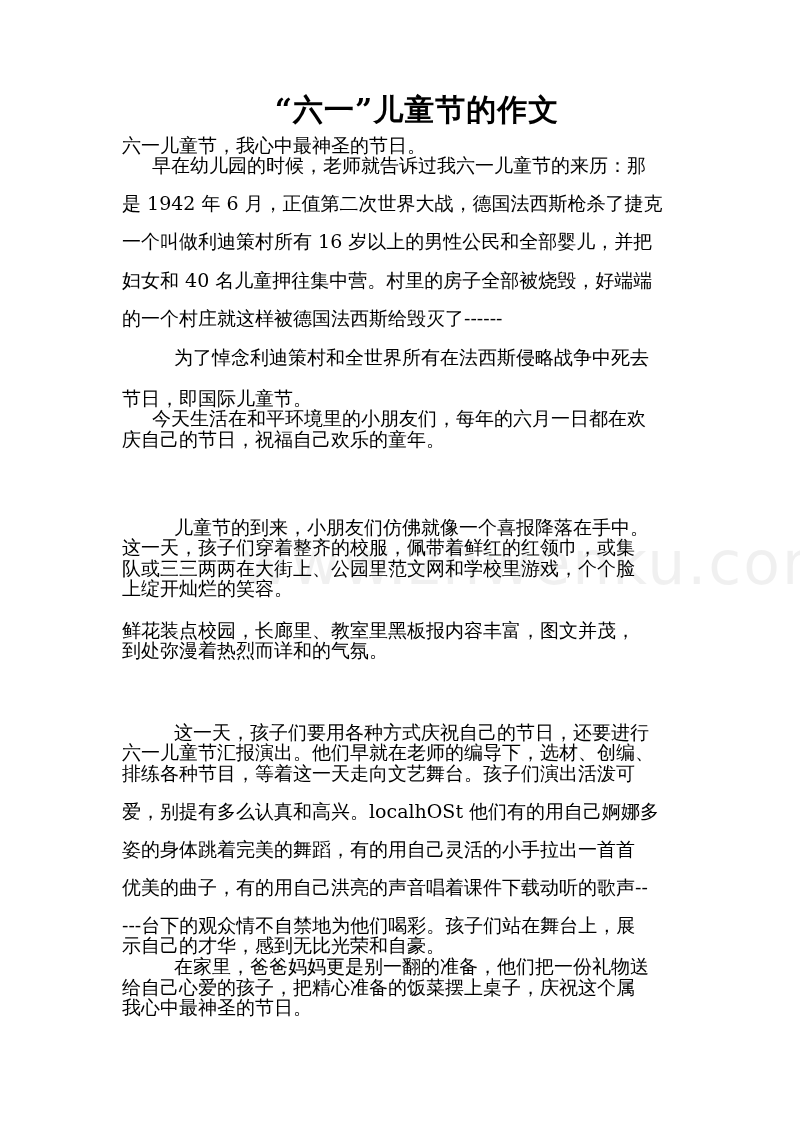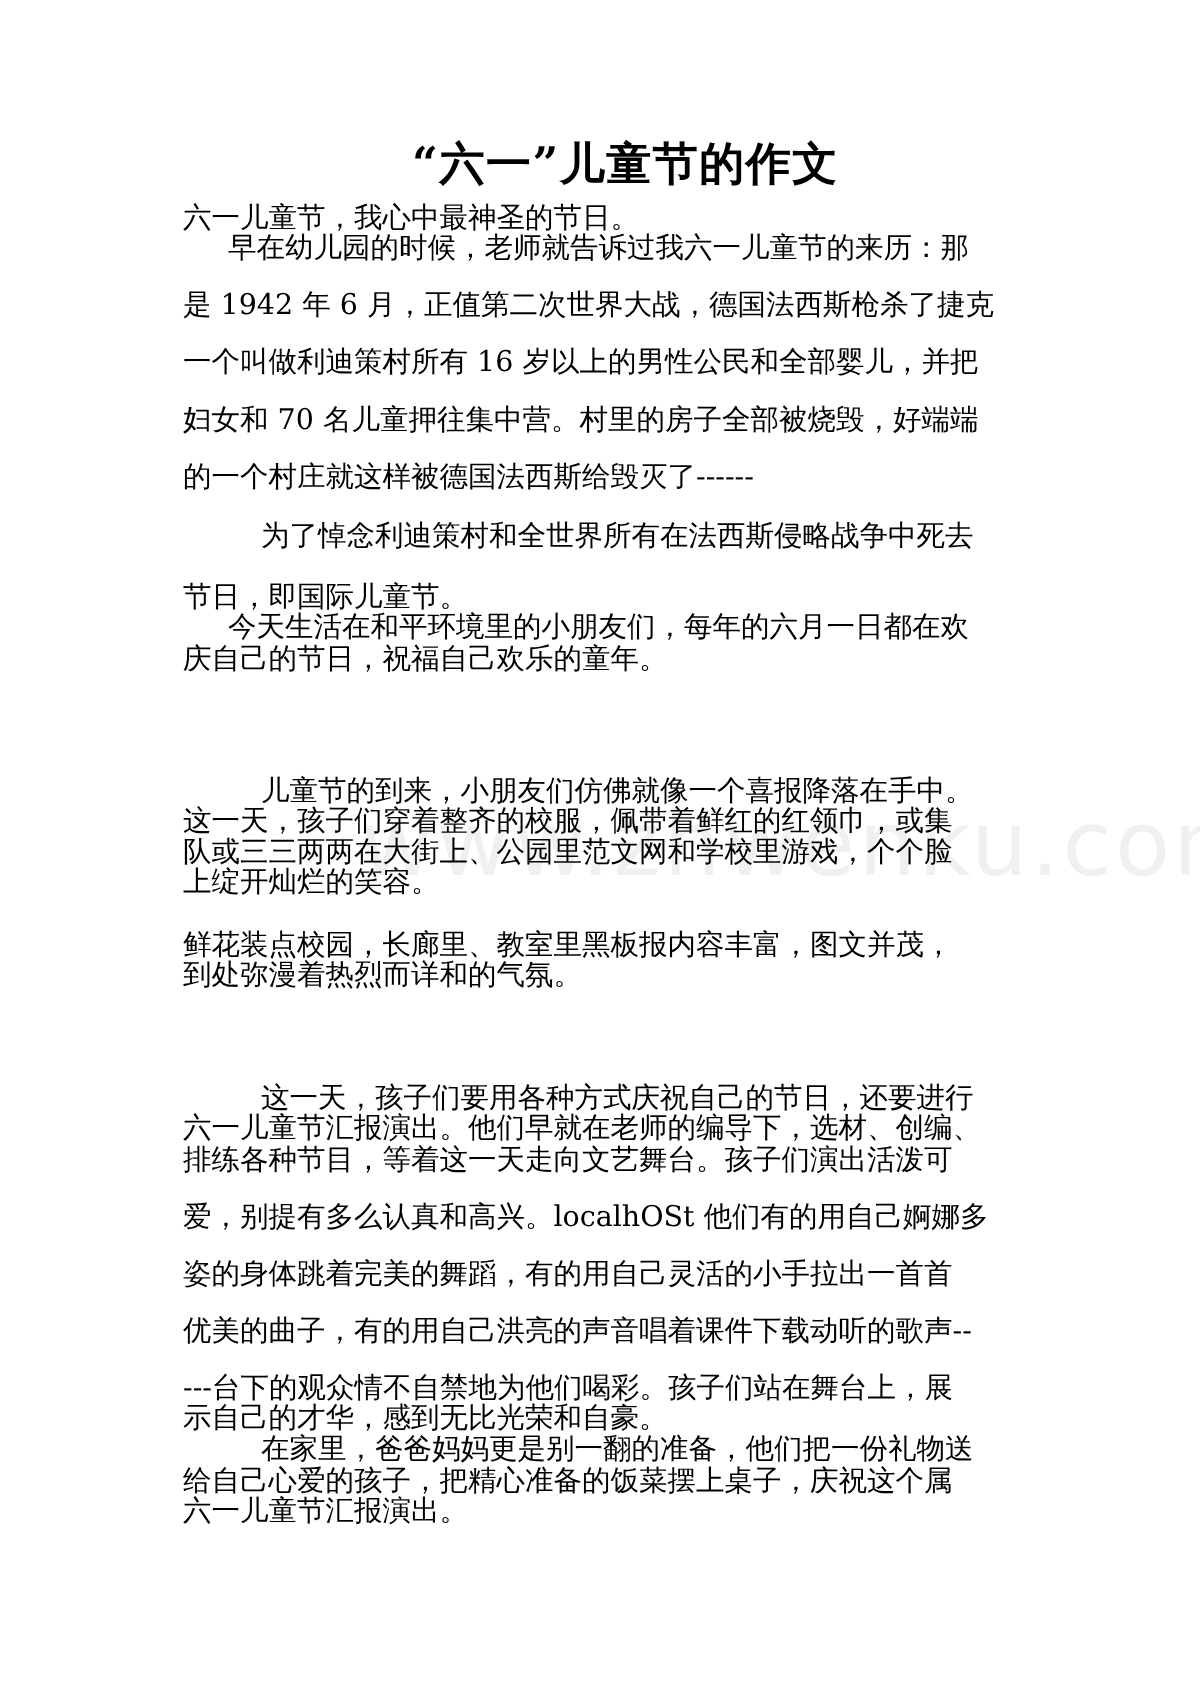--- a/index.html
+++ b/index.html
@@ -29,21 +29,21 @@
 
 <div class="page">
   <div class="watermark">www.zhwenku.com</div>
 
   <div class="title">“六一”儿童节的作文</div>
 
   <div class="line" style="top:135px">六一儿童节，我心中最神圣的节日。</div>
   <div class="line i1" style="top:155px">早在幼儿园的时候，老师就告诉过我六一儿童节的来历：那</div>
   <div class="line" style="top:193px">是 1942 年 6 月，正值第二次世界大战，德国法西斯枪杀了捷克</div>
   <div class="line" style="top:231px">一个叫做利迪策村所有 16 岁以上的男性公民和全部婴儿，并把</div>
-  <div class="line" style="top:270px">妇女和 70 名儿童押往集中营。村里的房子全部被烧毁，好端端</div>
+  <div class="line" style="top:270px">妇女和 40 名儿童押往集中营。村里的房子全部被烧毁，好端端</div>
   <div class="line" style="top:308px">的一个村庄就这样被德国法西斯给毁灭了------</div>
 
   <div class="line i2" style="top:347px">为了悼念利迪策村和全世界所有在法西斯侵略战争中死去</div>
   <div class="line" style="top:388px">节日，即国际儿童节。</div>
   <div class="line i1" style="top:408px">今天生活在和平环境里的小朋友们，每年的六月一日都在欢</div>
   <div class="line" style="top:429px">庆自己的节日，祝福自己欢乐的童年。</div>
 
   <div class="line i2" style="top:517px">儿童节的到来，小朋友们仿佛就像一个喜报降落在手中。</div>
   <div class="line" style="top:537px">这一天，孩子们穿着整齐的校服，佩带着鲜红的红领巾，或集</div>
   <div class="line" style="top:558px">队或三三两两在大街上、公园里范文网和学校里游戏，个个脸</div>
@@ -54,14 +54,14 @@
   <div class="line i2" style="top:722px">这一天，孩子们要用各种方式庆祝自己的节日，还要进行</div>
   <div class="line" style="top:742px">六一儿童节汇报演出。他们早就在老师的编导下，选材、创编、</div>
   <div class="line" style="top:763px">排练各种节目，等着这一天走向文艺舞台。孩子们演出活泼可</div>
   <div class="line" style="top:801px">爱，别提有多么认真和高兴。localhOSt 他们有的用自己婀娜多</div>
   <div class="line" style="top:839px">姿的身体跳着完美的舞蹈，有的用自己灵活的小手拉出一首首</div>
   <div class="line" style="top:877px">优美的曲子，有的用自己洪亮的声音唱着课件下载动听的歌声--</div>
   <div class="line" style="top:915px">---台下的观众情不自禁地为他们喝彩。孩子们站在舞台上，展</div>
   <div class="line" style="top:935px">示自己的才华，感到无比光荣和自豪。</div>
   <div class="line i2" style="top:956px">在家里，爸爸妈妈更是别一翻的准备，他们把一份礼物送</div>
   <div class="line" style="top:977px">给自己心爱的孩子，把精心准备的饭菜摆上桌子，庆祝这个属</div>
-  <div class="line" style="top:997px">六一儿童节汇报演出。</div>
+  <div class="line" style="top:997px">我心中最神圣的节日。</div>
 </div>
 
 </body></html>

